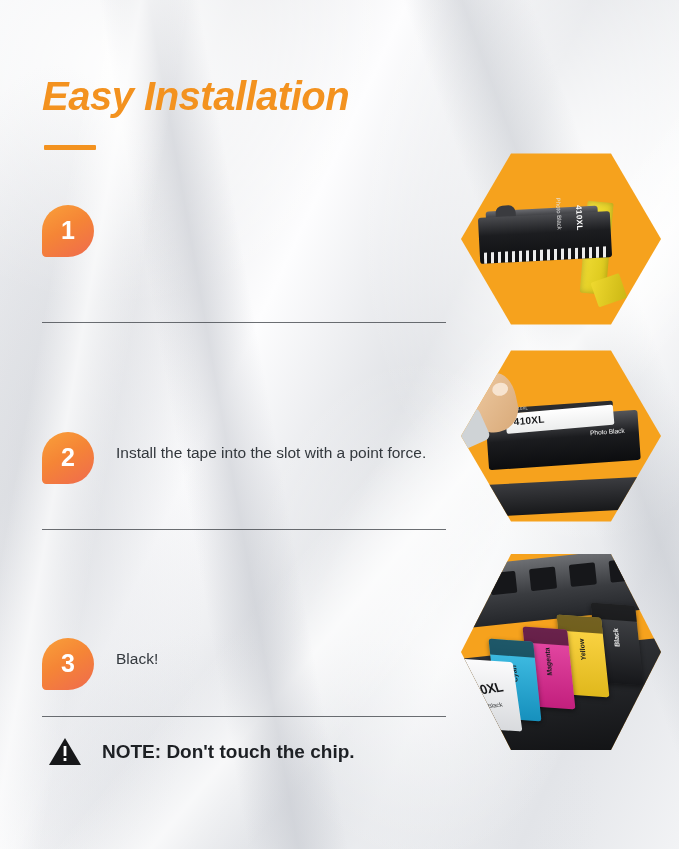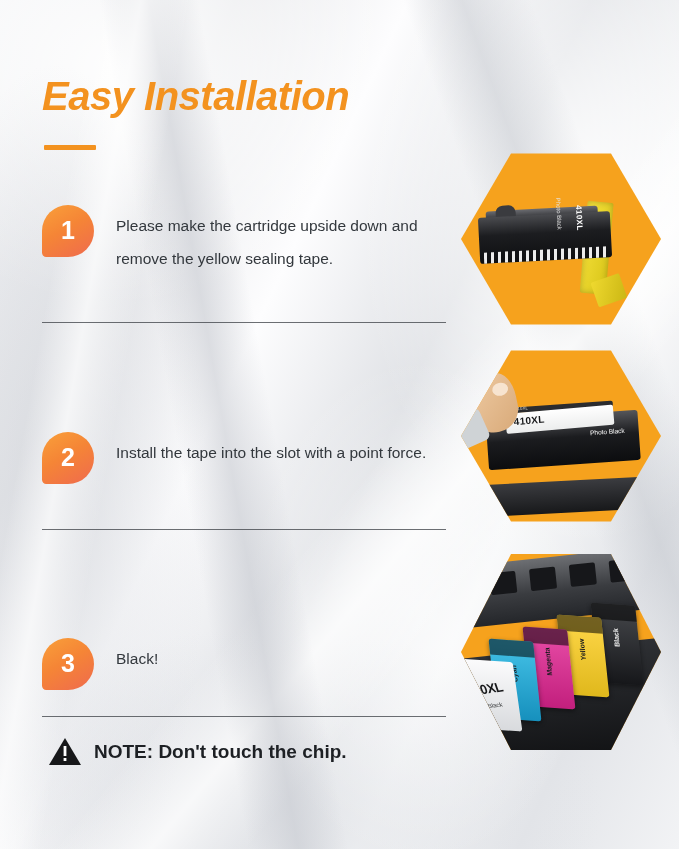--- a/index.html
+++ b/index.html
@@ -140,20 +140,21 @@
     width: 34px;
     height: 30px;
     margin-right: 12px;
     flex: 0 0 34px;
   }
   .note-text {
     font-size: 19px;
     font-weight: bold;
     color: #1d2024;
     white-space: nowrap;
+    margin-left: 8px;
   }
 
   
   .hex {
     position: absolute;
     width: 200px;
     height: 178px;
     clip-path: polygon(25% 2%, 75% 2%, 100% 50%, 75% 98%, 25% 98%, 0% 50%);
     background: #f6a21d;
     overflow: hidden;
@@ -405,21 +406,20 @@
 <div class="content">
 
   <div class="title">Easy Installation</div>
   <div class="title-rule"></div>
 
   <div class="step" id="step-1">
     <div class="badge">
       <div class="blob"></div>
       <div class="num">1</div>
     </div>
-    <div class="step-text">Please make the cartridge upside down and remove the yellow sealing tape.</div>
   </div>
   <div class="divider" id="divider-1"></div>
 
   <div class="hex" id="hex-1">
     <div class="hex-inner">
       <div class="cart1">
         <div class="tape"></div>
         <div class="tape-tab"></div>
         <div class="top-lip"></div>
         <div class="knob"></div>

